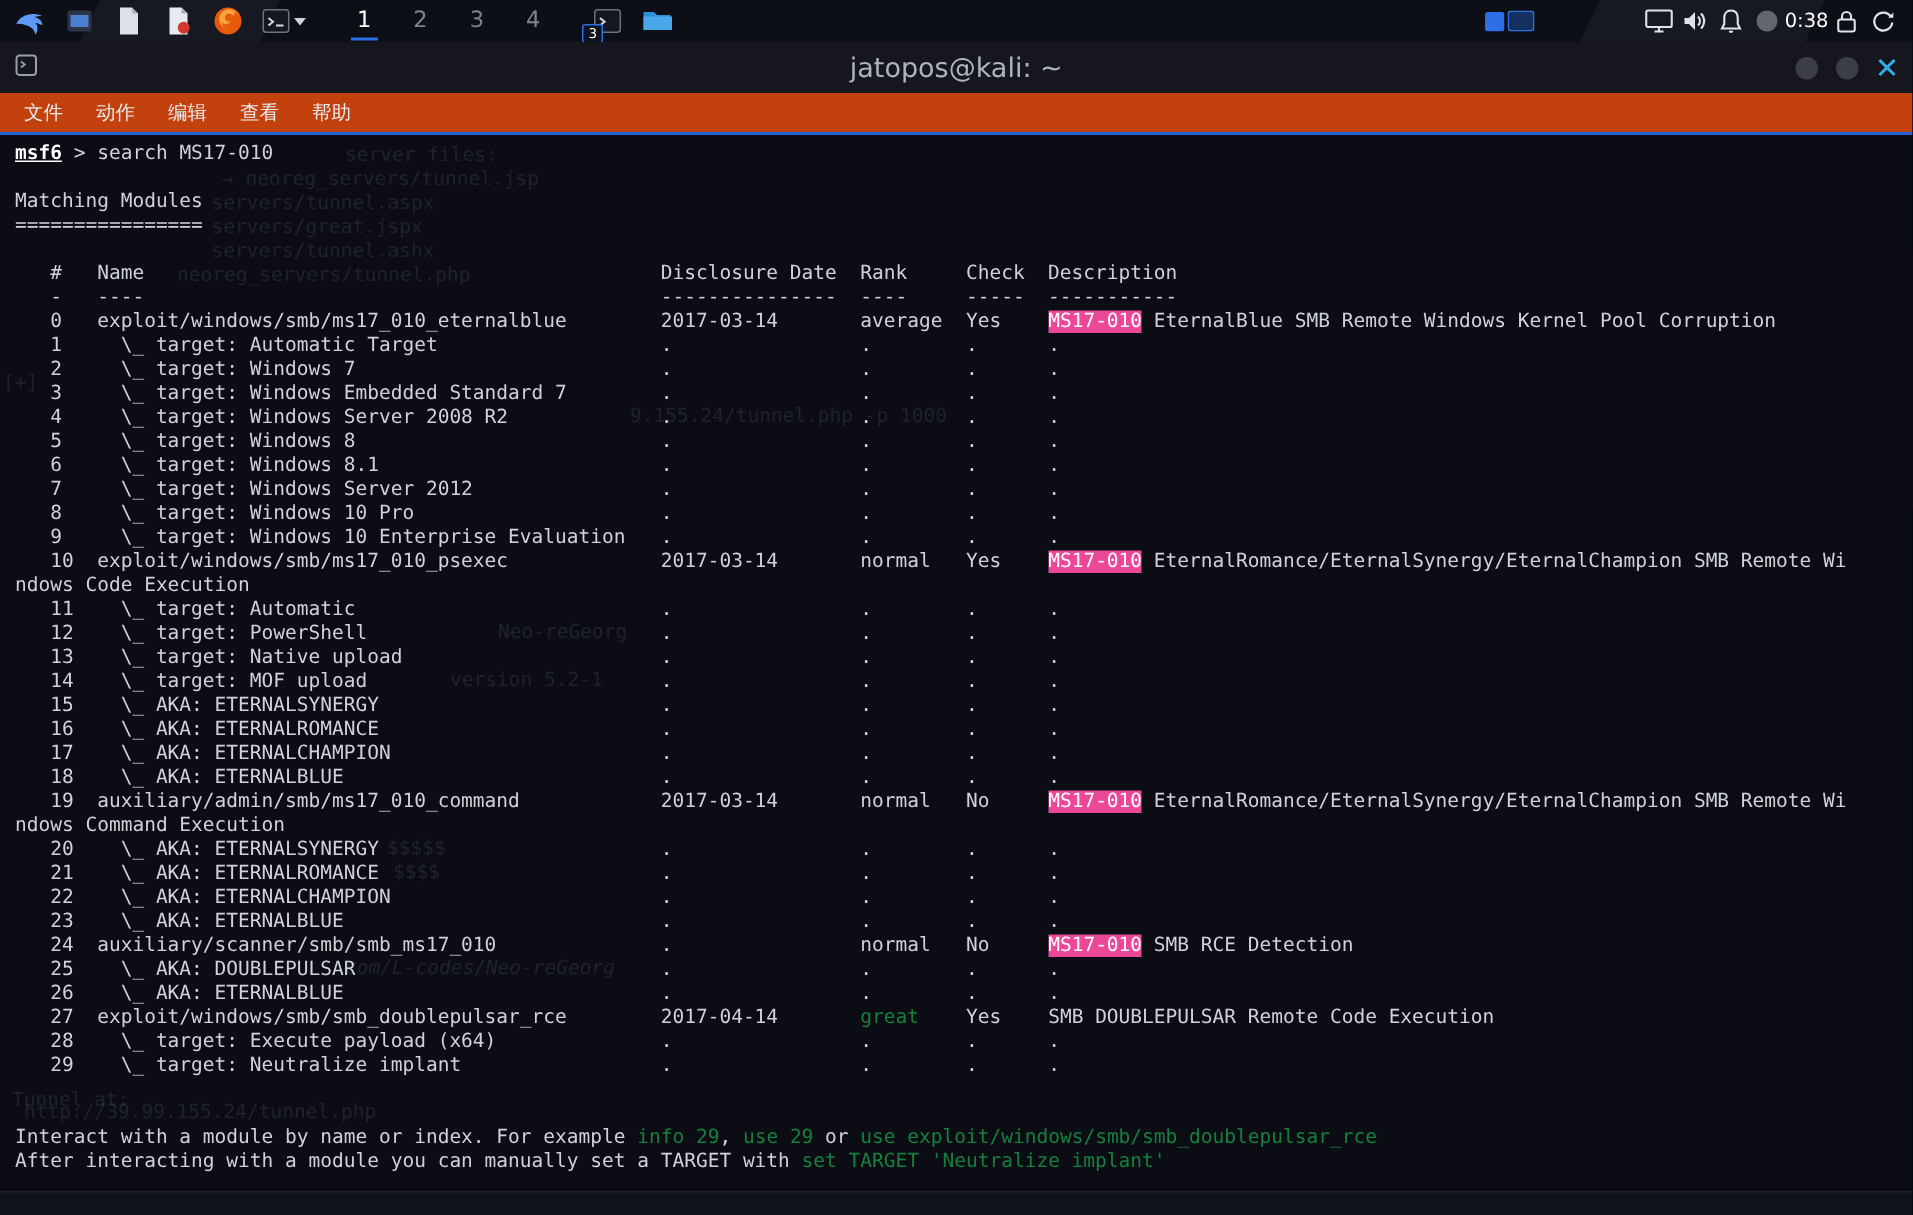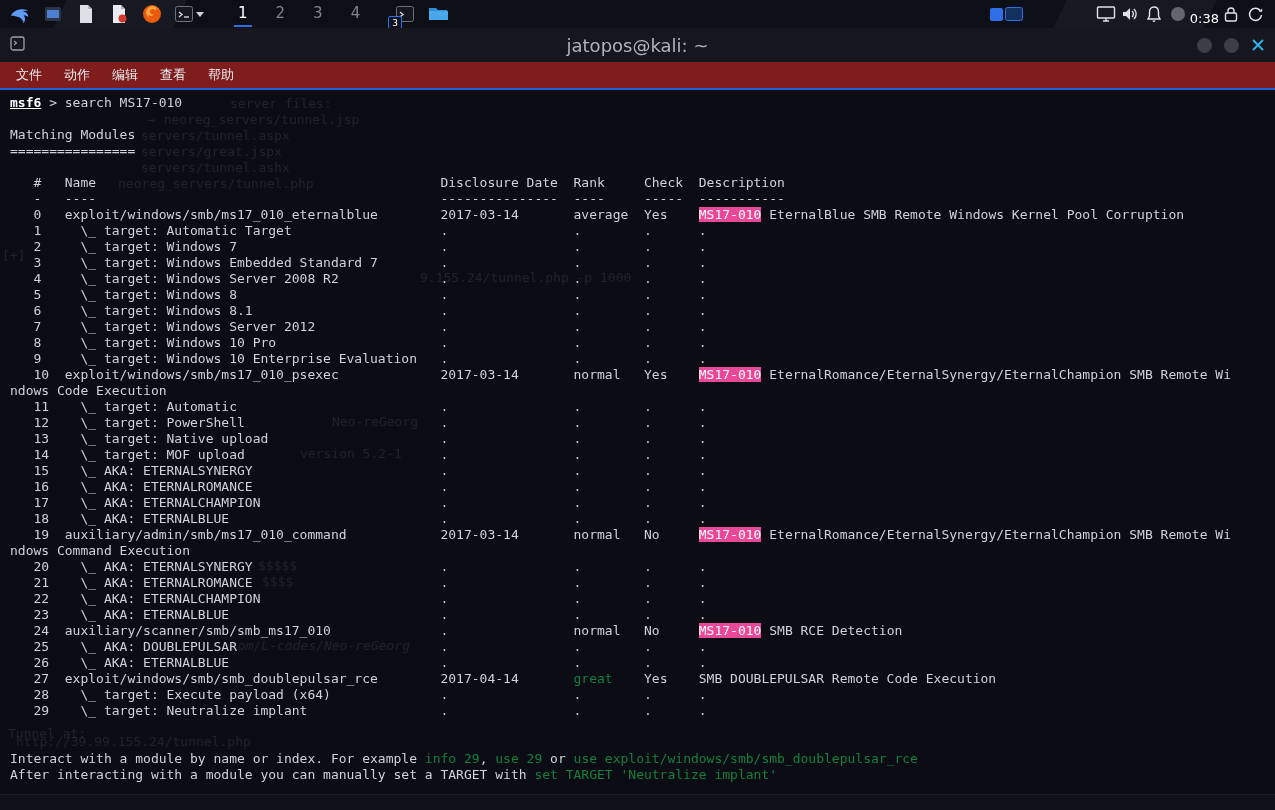--- a/index.html
+++ b/index.html
@@ -9,29 +9,29 @@
 
   
   .taskbar{position:relative;height:28px;background:#0d0f16;display:flex;align-items:center;padding:0 8px;gap:9px;overflow:hidden}
   .tb-shape{position:absolute;background:#3a404c;opacity:.22;transform:skewX(-25deg)}
   .app-ico{position:relative;width:24px;height:24px;display:flex;align-items:center;justify-content:center;z-index:2}
   .caret-down{width:0;height:0;border-left:4px solid transparent;border-right:4px solid transparent;border-top:5px solid #cfd3da;margin-left:2px}
   .ws{display:flex;gap:20px;margin:0 20px;font-size:15px;color:#7e838c;z-index:2}
   .ws span{padding:3px 4px;cursor:default}
   .ws .active{color:#ffffff;border-bottom:2px solid #2e6fe8}
   .badge{position:absolute;left:-5px;bottom:-3px;width:14px;height:13px;background:#0f1320;border:1px solid #2e6fe8;color:#fff;font-size:9px;display:flex;align-items:center;justify-content:center;border-radius:2px}
-  .tb-right{margin-left:auto;display:flex;align-items:flex-end;z-index:2}
+  .tb-right{margin-left:auto;display:flex;align-items:center;z-index:2}
   .clock{color:#ffffff;font-size:13px}
 
   
   .titlebar{height:34px;background:#15161e;display:flex;align-items:center;padding:0 10px;position:relative}
   .title{position:absolute;left:0;right:0;text-align:center;color:#aeb4bd;font-size:18px;z-index:1}
   .win-btns{margin-left:auto;display:flex;gap:12px;align-items:center;z-index:2}
   .win-circle{width:15px;height:15px;border-radius:50%;background:#3c3e47}
-  .menubar{height:26px;background:#7f1d1d;display:flex;align-items:center;padding:0 5px}
+  .menubar{height:26px;background:#c2410c;display:flex;align-items:center;padding:0 5px}
   .menu-item{color:#e8eaee;font-size:13px;padding:2px 11px;cursor:default}
   .accent{height:2px;background:#2064d4}
   .win-bottom{height:16px;background:#10121b;border-top:1px solid #1c2029}
 
   
   .term{position:relative;height:704px;background:#0b0c14;overflow:hidden;font-family:"DejaVu Sans Mono",monospace;font-size:13px;line-height:16px}
   .term-lines{position:relative;z-index:2;padding:5px 0 0 10px;white-space:pre}
   .tl{min-height:16px;white-space:pre}
   .s-d{color:#cfd2d6}
   .s-cy{color:#15803d}

